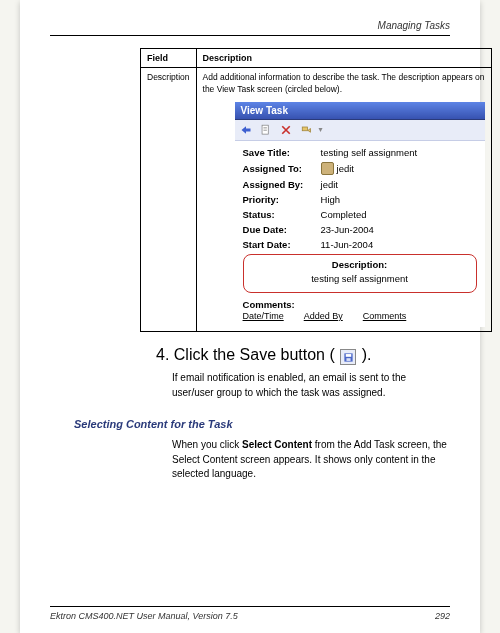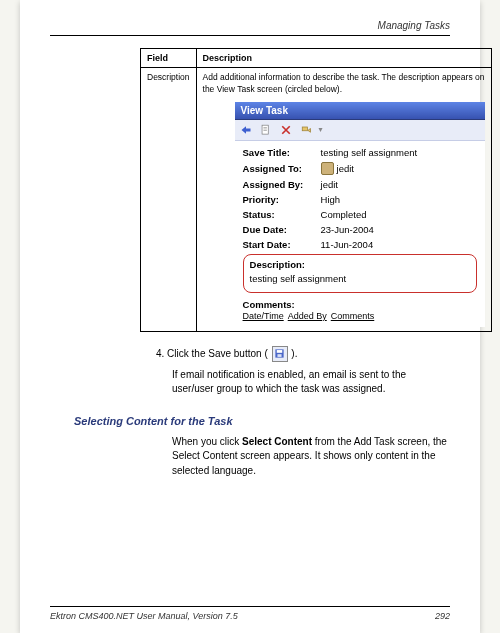--- a/index.html
+++ b/index.html
@@ -103,36 +103,37 @@
     border-radius: 2px;
     display: inline-block;
     margin-right: 3px;
   }
   .desc-block {
     border: 1px solid #c9302c;
     border-radius: 8px;
     padding: 4px 6px 8px 6px;
     margin-top: 4px;
     position: relative;
+    text-align: center;
   }
   .desc-block .dlabel { font-weight: bold; font-size: 9.5px; }
   .desc-block .dval { margin-top: 3px; font-size: 9.5px; }
   .comments-hdr { font-weight: bold; margin-top: 6px; font-size: 9.5px; }
   .comments-thead {
     font-size: 9px;
     text-decoration: underline;
     display: flex;
-    gap: 4px;
+    gap: 20px;
     margin-top: 1px;
   }
   .comments-thead span { white-space: nowrap; }
 
   .step4 {
     margin: 14px 0 6px 106px;
-    font-size: 10px;
+    font-size: 16px;
   }
   .save-ico {
     display: inline-flex;
     width: 14px;
     height: 14px;
     border: 1px solid #888;
     background: #e8ecf8;
     align-items: center;
     justify-content: center;
     vertical-align: -3px;

